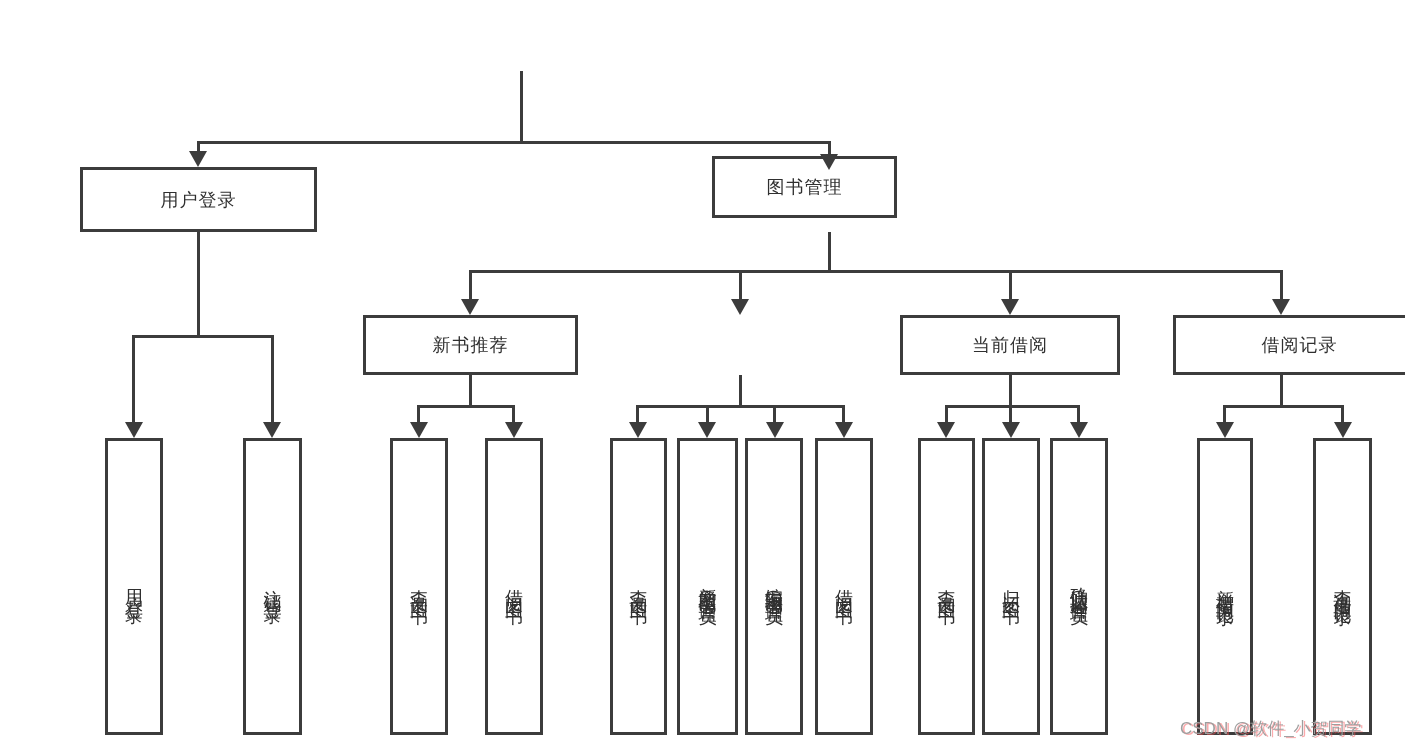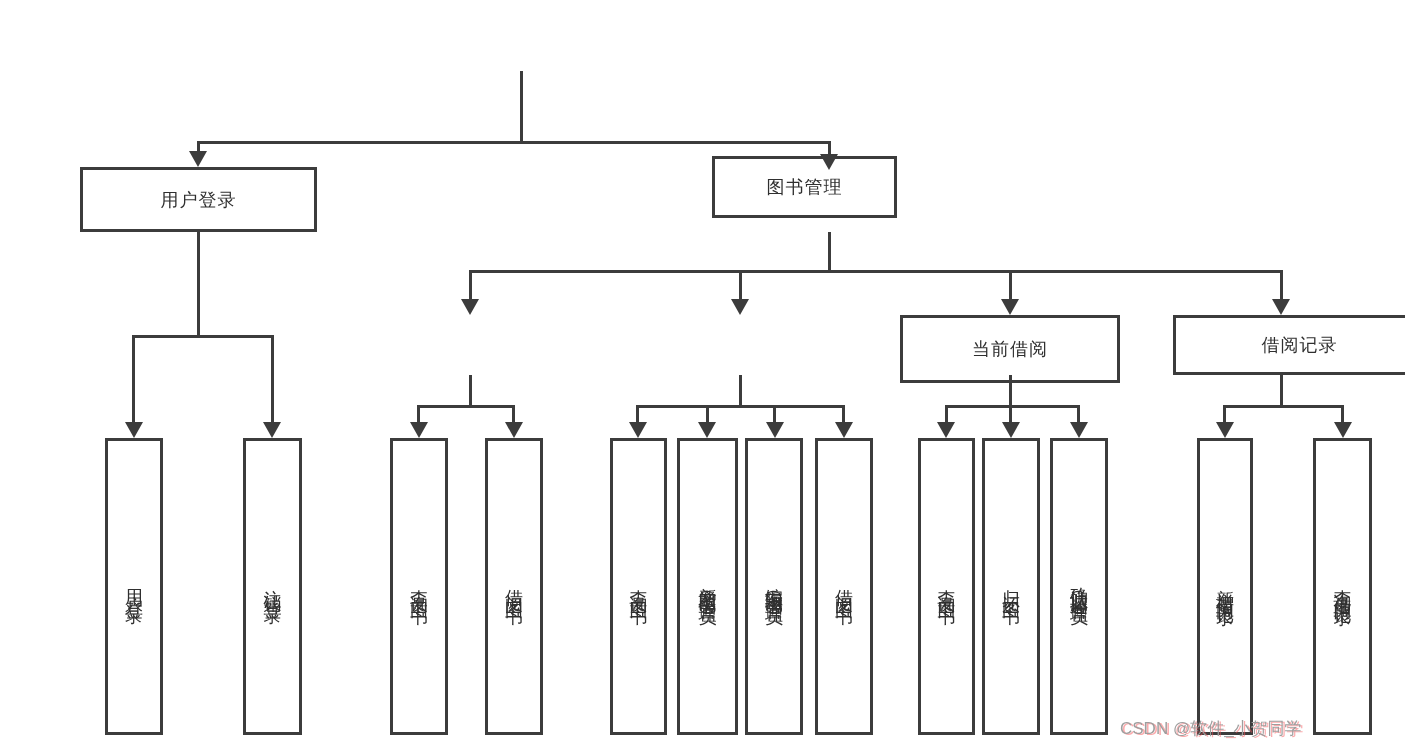--- a/index.html
+++ b/index.html
@@ -41,37 +41,38 @@
   }
   .arrow-head {
     position:absolute;
     width:0; height:0;
     border-left:9px solid transparent;
     border-right:9px solid transparent;
     border-top:16px solid #3c3c3c;
   }
   .watermark {
     position:absolute;
-    left:1120px; top:717px;
+    left:1180px; top:717px;
     font-size:17px;
     color:#9e9e9e;
     text-shadow:2px 1px 0 rgba(250,85,90,0.5);
     white-space:nowrap;
   }
 </style>
 </head>
 <body>
 
 <div class="canvas">
 
 
   <div class="node" style="left:80px; top:167px; width:237px; height:65px;">用户登录</div>
   <div class="node" style="left:712px; top:156px; width:185px; height:62px;">图书管理</div>
 
-  <div class="node" style="left:900px; top:315px; width:220px; height:68px;">当前借阅</div>
+  <div class="node" style="left:363px; top:315px; width:215px; height:60px;">新书推荐</div>
+  <div class="node" style="left:900px; top:315px; width:220px; height:60px;">当前借阅</div>
   <div class="node" style="left:1173px; top:315px; width:253px; height:60px;">借阅记录</div>
 
   <div class="node vertical" style="left:105px; top:438px; width:58px; height:297px;">用户登录</div>
   <div class="node vertical" style="left:243px; top:438px; width:59px; height:297px;">注销登录</div>
 
   <div class="node vertical" style="left:390px; top:438px; width:58px; height:297px;">查询图书</div>
   <div class="node vertical" style="left:485px; top:438px; width:58px; height:297px;">借阅图书</div>
 
   <div class="node vertical" style="left:610px; top:438px; width:57px; height:297px;">查询图书</div>
   <div class="node vertical" style="left:677px; top:438px; width:61px; height:297px; letter-spacing:3px;">新增图书（管理员）</div>

